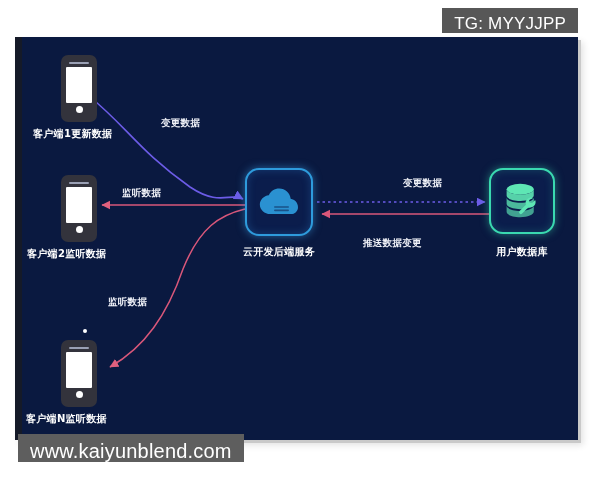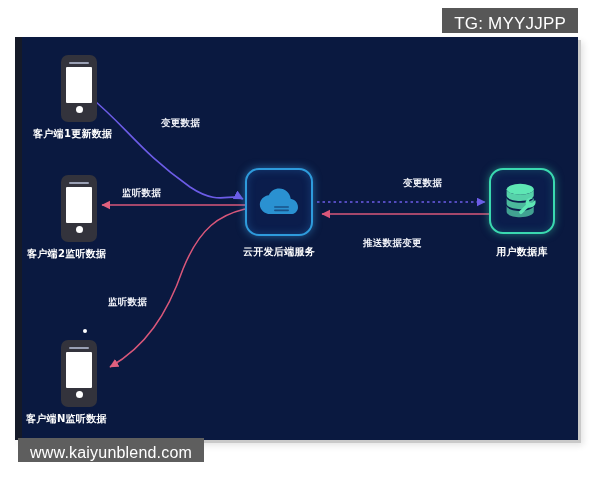--- a/index.html
+++ b/index.html
@@ -53,21 +53,21 @@
     white-space: nowrap;
   }
   #tg-badge {
     right: 22px;
     top: 8px;
     font-size: 17px;
   }
   #site-badge {
     left: 18px;
     bottom: 18px;
-    font-size: 16px;
+    font-size: 20px;
     background: #5e5e5e;
   }
 
   
   .phone {
     position: absolute;
     background: #33333c;
     border-radius: 7px;
     box-sizing: border-box;
     padding: 7px 5px 9px 5px;

